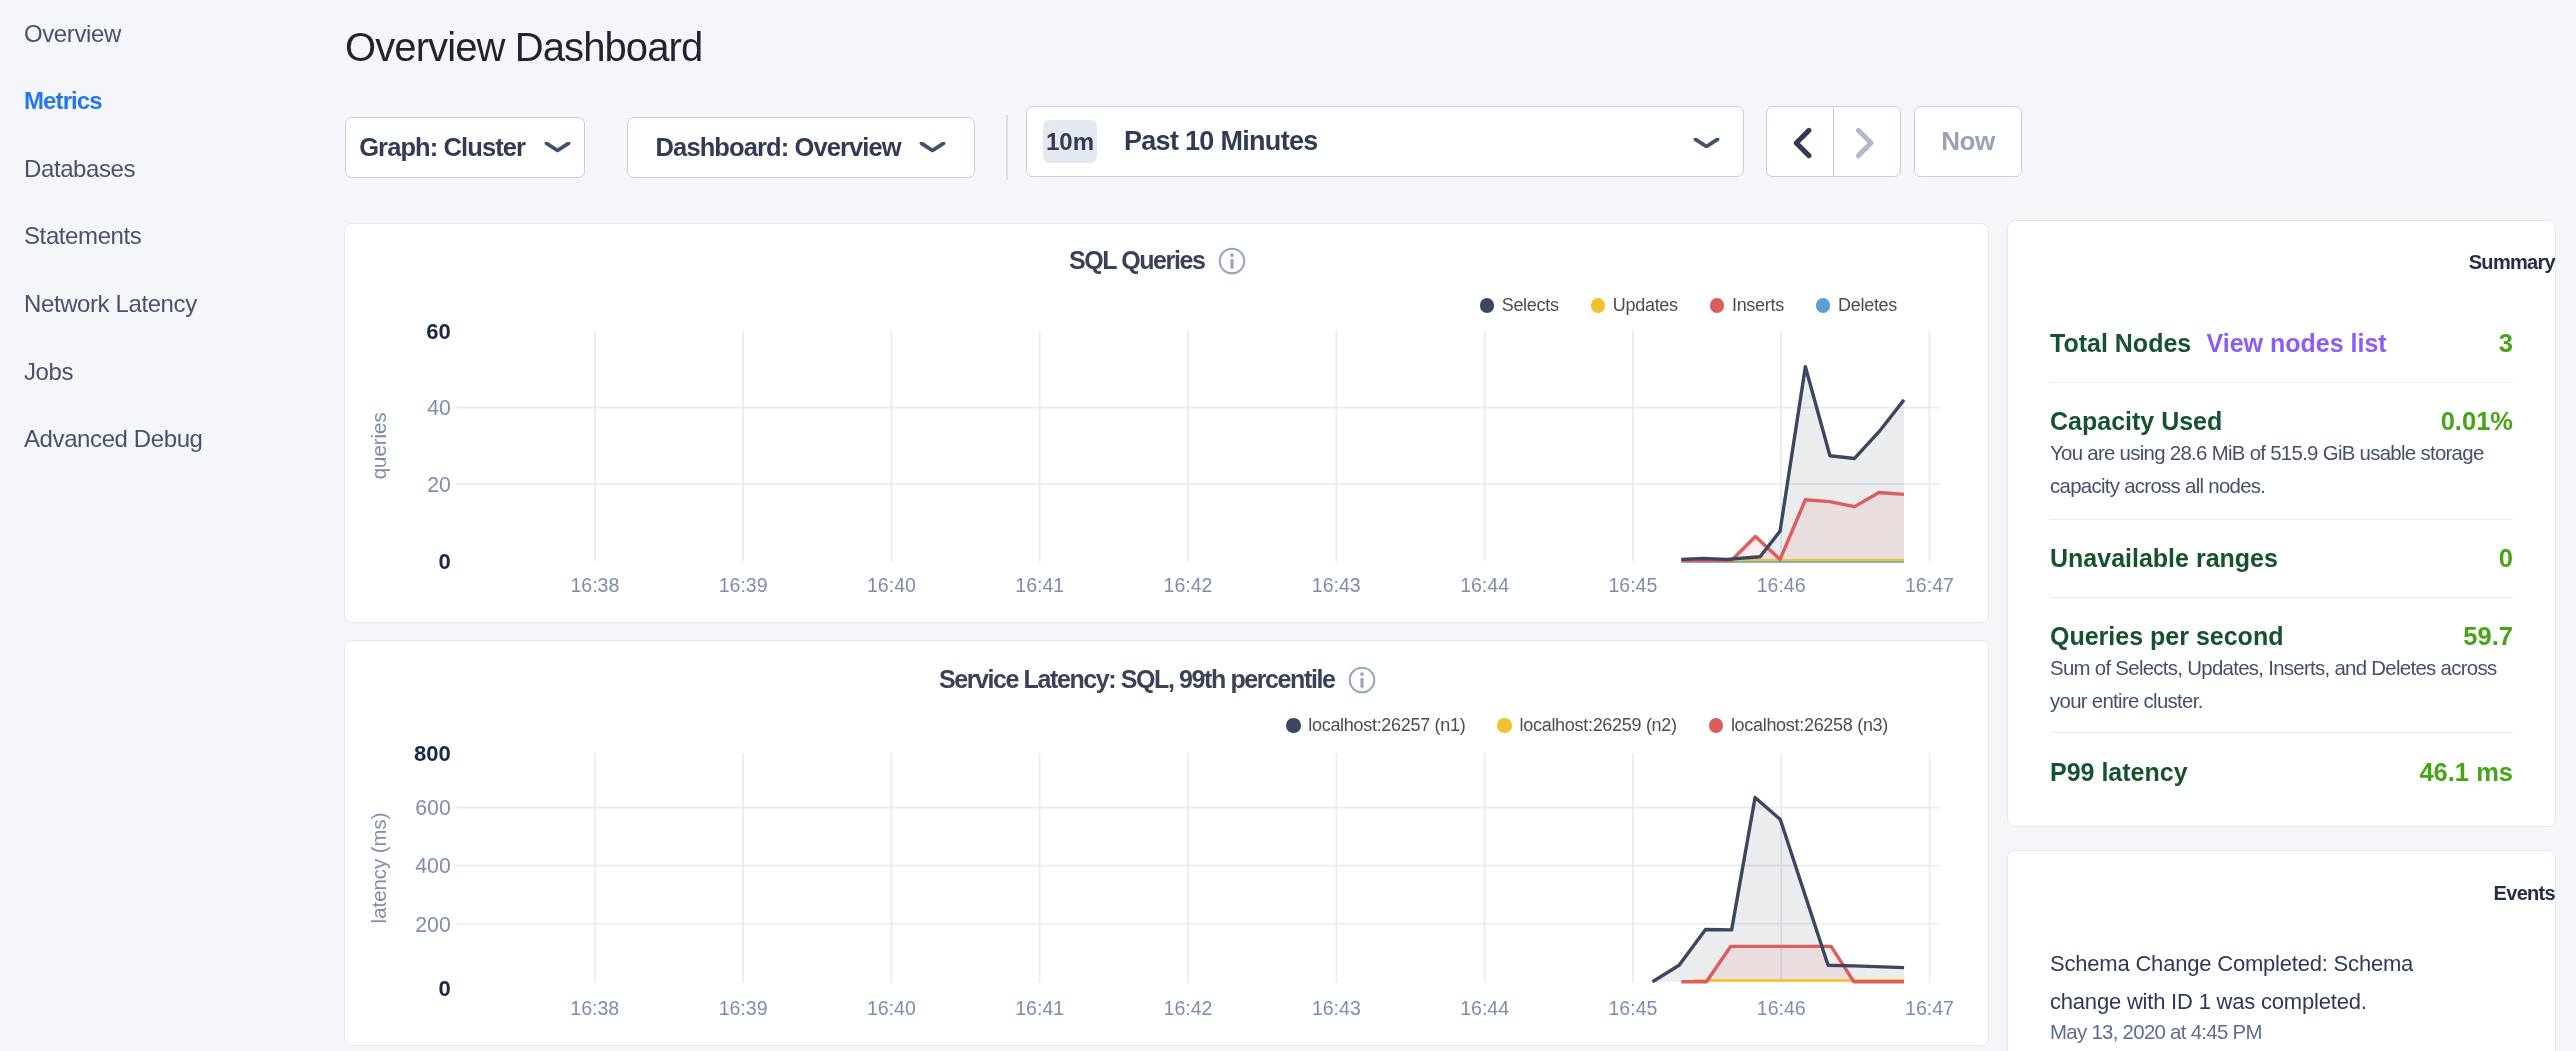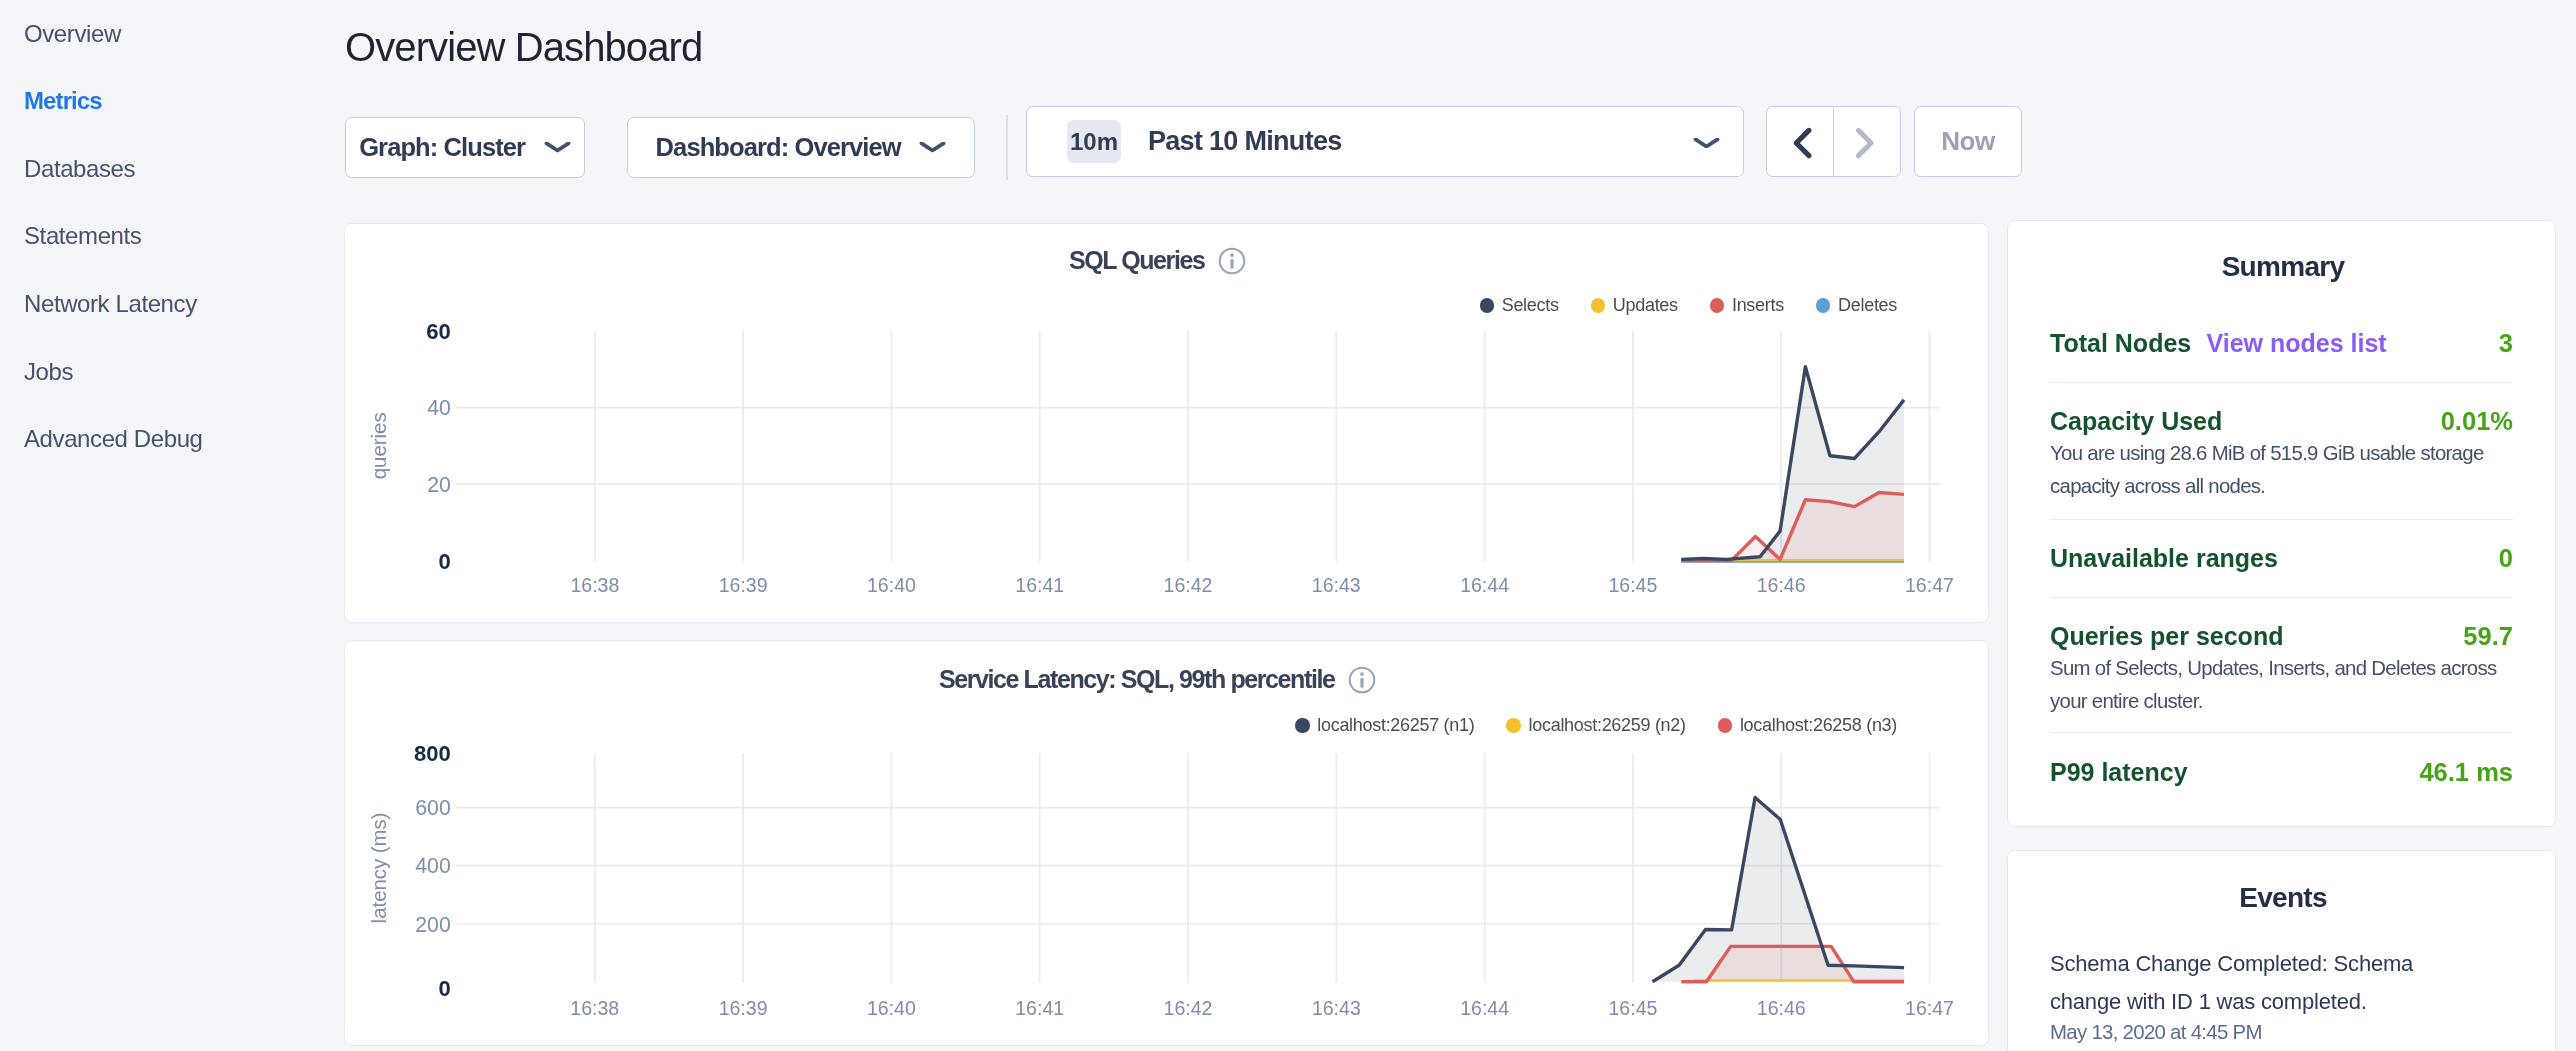--- a/index.html
+++ b/index.html
@@ -13,21 +13,21 @@
 .card { position:absolute; background:#fff; border:0.9px solid #e4e8f0; border-radius:7.7px; }
 .ptitle { position:absolute; left:0; right:18px; display:flex; align-items:center; justify-content:center; gap:13.6px; font-size:25px; font-weight:bold; letter-spacing:-1.4px; color:#3a4257; }
 .legend { position:absolute; display:flex; align-items:center; font-size:18px; letter-spacing:-0.3px; color:#4d4d4d; }
 .legend .it { display:flex; align-items:center; margin-left:32px; }
 .legend .dot { width:14.5px; height:14.5px; border-radius:50%; margin-right:7.7px; flex:none; }
 .srow { position:absolute; left:42px; right:42px; display:flex; justify-content:space-between; align-items:baseline; }
 .stitle { font-size:25px; font-weight:bold; color:#14532d; }
 .sval { font-size:25.5px; font-weight:bold; color:#47a417; }
 .sdesc { position:absolute; left:42px; right:17px; font-size:20.4px; letter-spacing:-0.7px; color:#44506a; line-height:33px; }
 .sdiv { position:absolute; left:42px; right:42px; height:0.9px; background:#e8ebf1; }
-.shead { position:absolute; left:3px; right:0; text-align:center; font-size:28px; font-weight:bold; letter-spacing:-0.7px; color:#242f45; }
+.shead { position:absolute; left:3px; right:0; text-align:right; font-size:20px; font-weight:bold; letter-spacing:-0.7px; color:#242f45; }
 </style>
 </head>
 <body>
 
 <div class="nav" style="top:19.6px;">Overview</div>
 <div class="nav active" style="top:87px;">Metrics</div>
 <div class="nav" style="top:155px;">Databases</div>
 <div class="nav" style="top:222px;">Statements</div>
 <div class="nav" style="top:290px;">Network Latency</div>
 <div class="nav" style="top:358px;">Jobs</div>
@@ -36,21 +36,21 @@
 <div class="title">Overview Dashboard</div>
 
 <div class="btn" style="left:345px; top:117px; width:240px; height:61px; font-size:25.5px; letter-spacing:-0.9px;text-align:right;">Graph: Cluster<svg style="margin-left:18.7px" width="27" height="10.2" viewBox="0 0 32 12">
       <path d="M3 1.5 L16 10 L29 1.5" fill="none" stroke="#42506b" stroke-width="4.5" stroke-linecap="round" stroke-linejoin="round"></path>
     </svg></div>
 <div class="btn" style="left:627px; top:117px; width:348px; height:61px; font-size:25.5px; letter-spacing:-0.9px;">Dashboard: Overview<svg style="margin-left:18.7px" width="27" height="10.2" viewBox="0 0 32 12">
       <path d="M3 1.5 L16 10 L29 1.5" fill="none" stroke="#42506b" stroke-width="4.5" stroke-linecap="round" stroke-linejoin="round"></path>
     </svg></div>
 <div class="abs" style="left:1006px; top:115px; width:1.7px; height:65px; background:#d9dee9;"></div>
 
-<div class="btn" style="left:1026px; top:106px; width:718px; height:71px; justify-content:flex-start; border-color:#c6cee0;padding-left:24px;">
+<div class="btn" style="left:1026px; top:106px; width:718px; height:71px; justify-content:flex-start; border-color:#c6cee0;">
   <div style="margin-left:16px; width:54px; height:43px; background:#e4e8f1; border-radius:6.8px; display:flex; align-items:center; justify-content:center; font-size:24px; color:#303c54;">10m</div>
   <div style="margin-left:27px; font-size:27px; letter-spacing:-0.7px;">Past 10 Minutes</div>
   <svg style="position:absolute; right:23px; top:31px;" width="27" height="10.2" viewBox="0 0 32 12">
       <path d="M3 1.5 L16 10 L29 1.5" fill="none" stroke="#42506b" stroke-width="4.5" stroke-linecap="round" stroke-linejoin="round"></path>
     </svg>
 </div>
 
 <div class="btn" style="left:1766px; top:106px; width:135px; height:71px;">
   <div style="position:absolute; left:66px; top:0; width:0.9px; height:70px; background:#c6cee0;"></div>
   <svg style="position:absolute; left:25px; top:19.6px;" width="20.4" height="32" viewBox="0 0 24 38">
@@ -114,21 +114,21 @@
 </div>
 
 <div class="card" style="left:344px; top:640px; width:1645px; height:406px;">
   <div class="ptitle" style="top:24px;">Service Latency: SQL, 99th percentile
     <svg width="28" height="28" viewBox="0 0 33 33">
         <circle cx="16.5" cy="16.5" r="14.5" fill="none" stroke="#99a4be" stroke-width="2.4"></circle>
         <circle cx="16.5" cy="9.5" r="2.2" fill="#99a4be"></circle>
         <rect x="14.6" y="13.8" width="3.8" height="12" rx="1.9" fill="#99a4be"></rect>
       </svg>
   </div>
-  <div class="legend" style="top:74px; right:91px;">
+  <div class="legend" style="top:74px; right:100px;">
     <div class="it"><span class="dot" style="background:#3b4761;"></span>localhost:26257 (n1)</div>
     <div class="it"><span class="dot" style="background:#f2c12e;"></span>localhost:26259 (n2)</div>
     <div class="it"><span class="dot" style="background:#dd5c5c;"></span>localhost:26258 (n3)</div>
   </div>
   <svg style="position:absolute; left:0; top:0;" width="1641" height="402" viewBox="0 0 1930 473" id="c2">
       <line x1="293.5" x2="293.5" y1="132" y2="402" stroke="#e7ebf3" stroke-width="2"></line>
       <line x1="468" x2="468" y1="132" y2="402" stroke="#e7ebf3" stroke-width="2"></line>
       <line x1="642.5" x2="642.5" y1="132" y2="402" stroke="#e7ebf3" stroke-width="2"></line>
       <line x1="817" x2="817" y1="132" y2="402" stroke="#e7ebf3" stroke-width="2"></line>
       <line x1="991.5" x2="991.5" y1="132" y2="402" stroke="#e7ebf3" stroke-width="2"></line>

